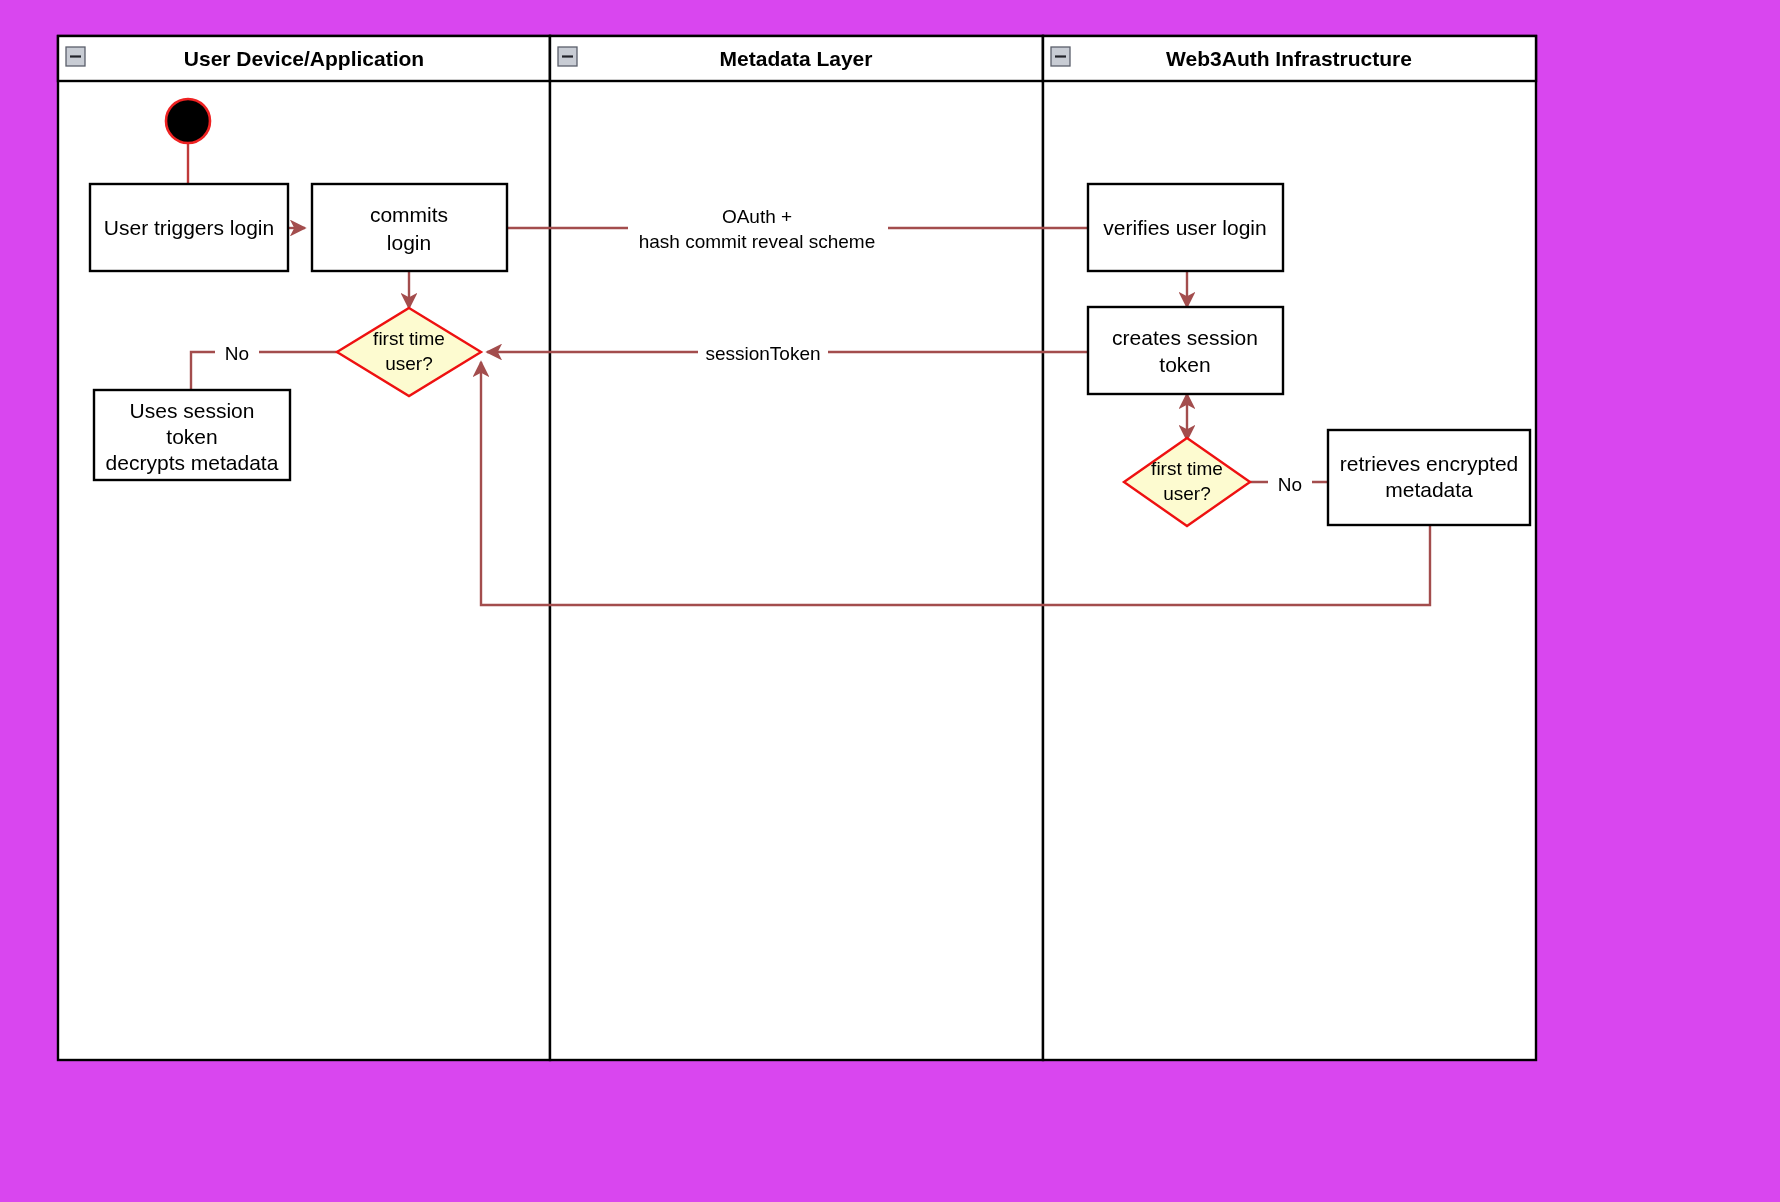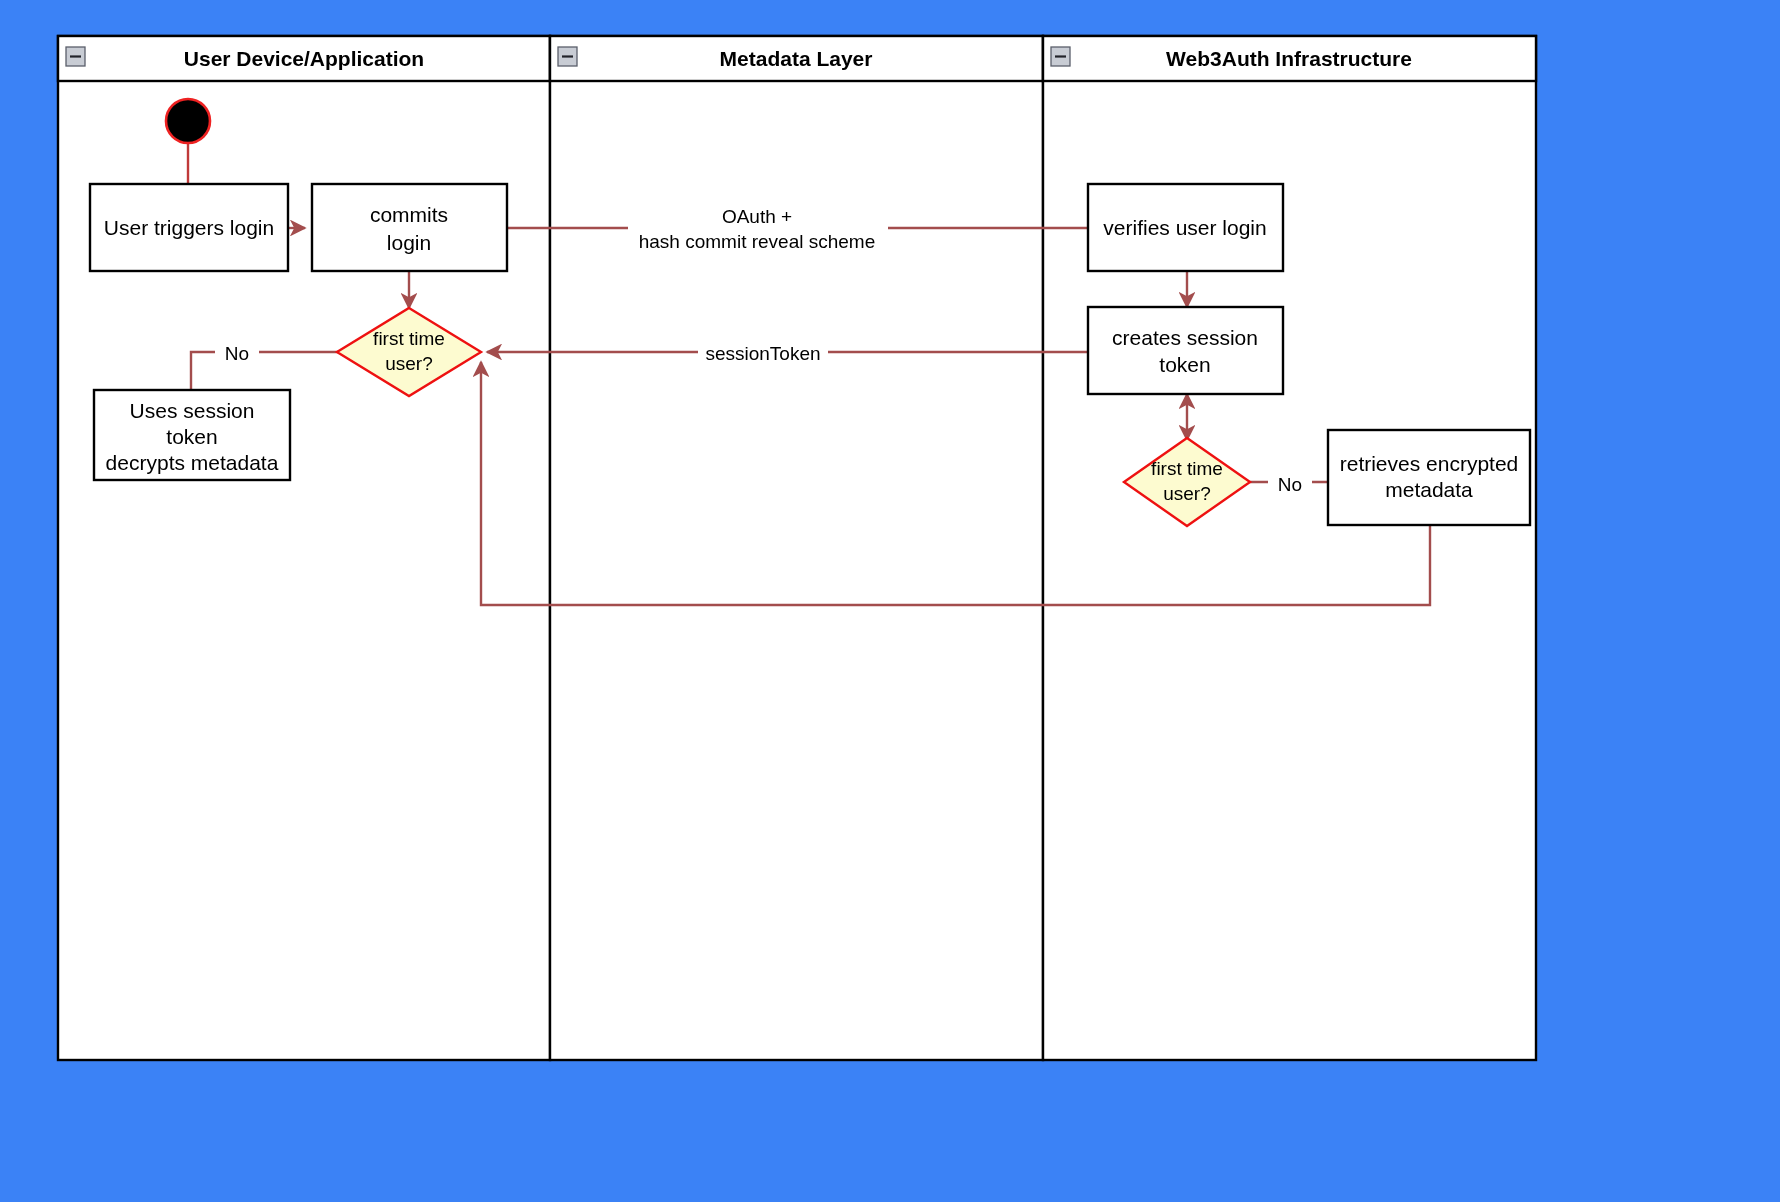--- a/index.html
+++ b/index.html
@@ -10,21 +10,21 @@
   body {
     width: 1780px;
     height: 1202px;
     font-family: "Liberation Sans", sans-serif;
     overflow: hidden;
   }
   #canvas {
     position: relative;
     width: 1780px;
     height: 1202px;
-    background: #3b82f6;
+    background: #d946ef;
   }
   svg#diagram {
     position: absolute;
     top: 0;
     left: 0;
     width: 1780px;
     height: 1202px;
     display: block;
   }
   .lane-border {

